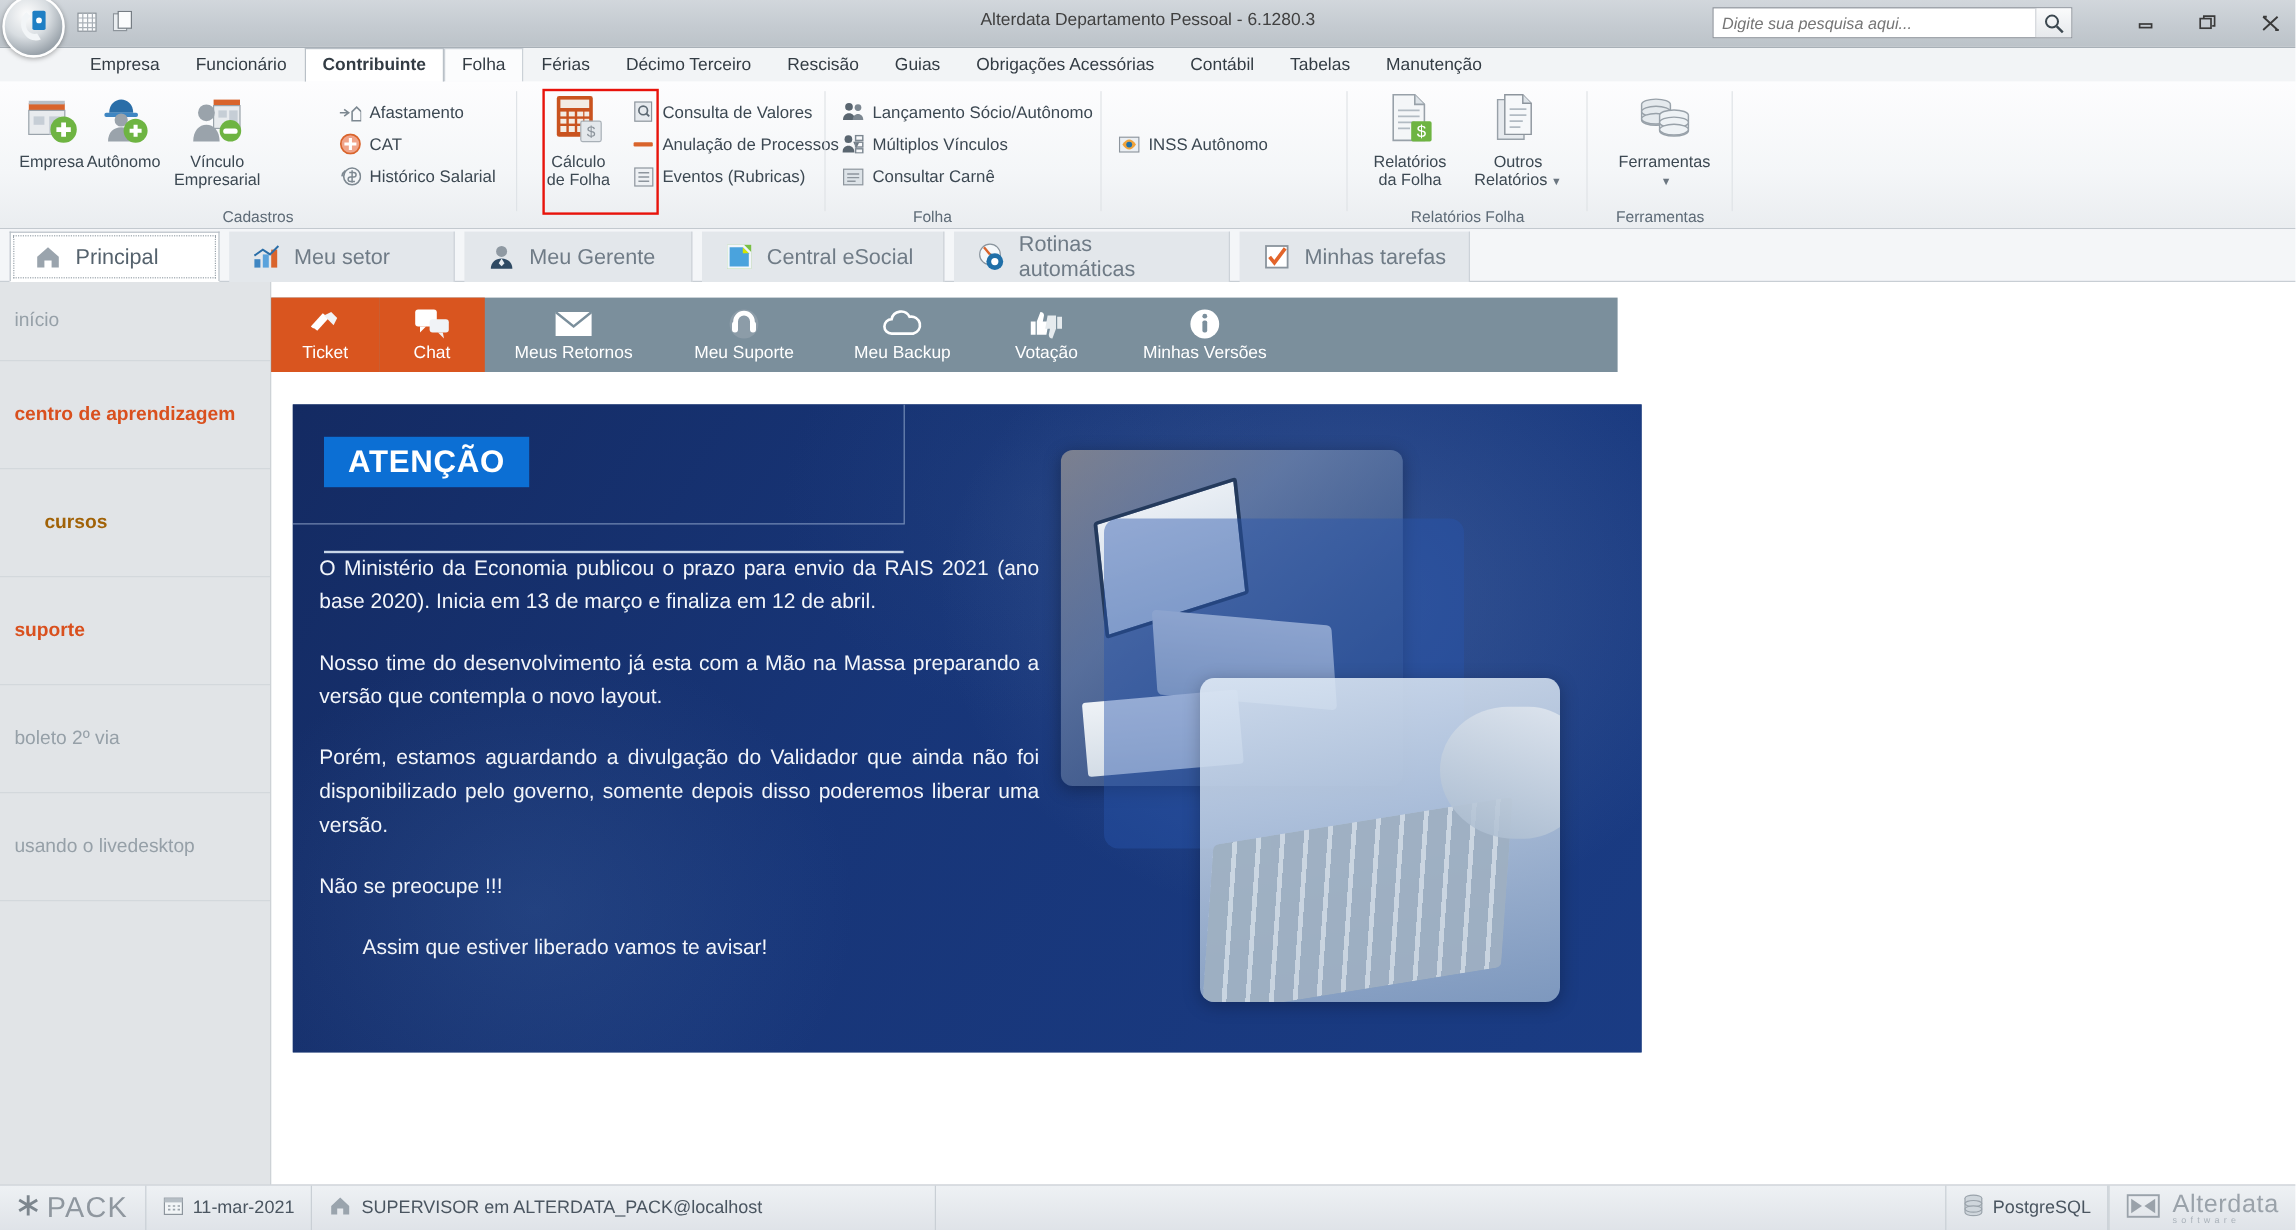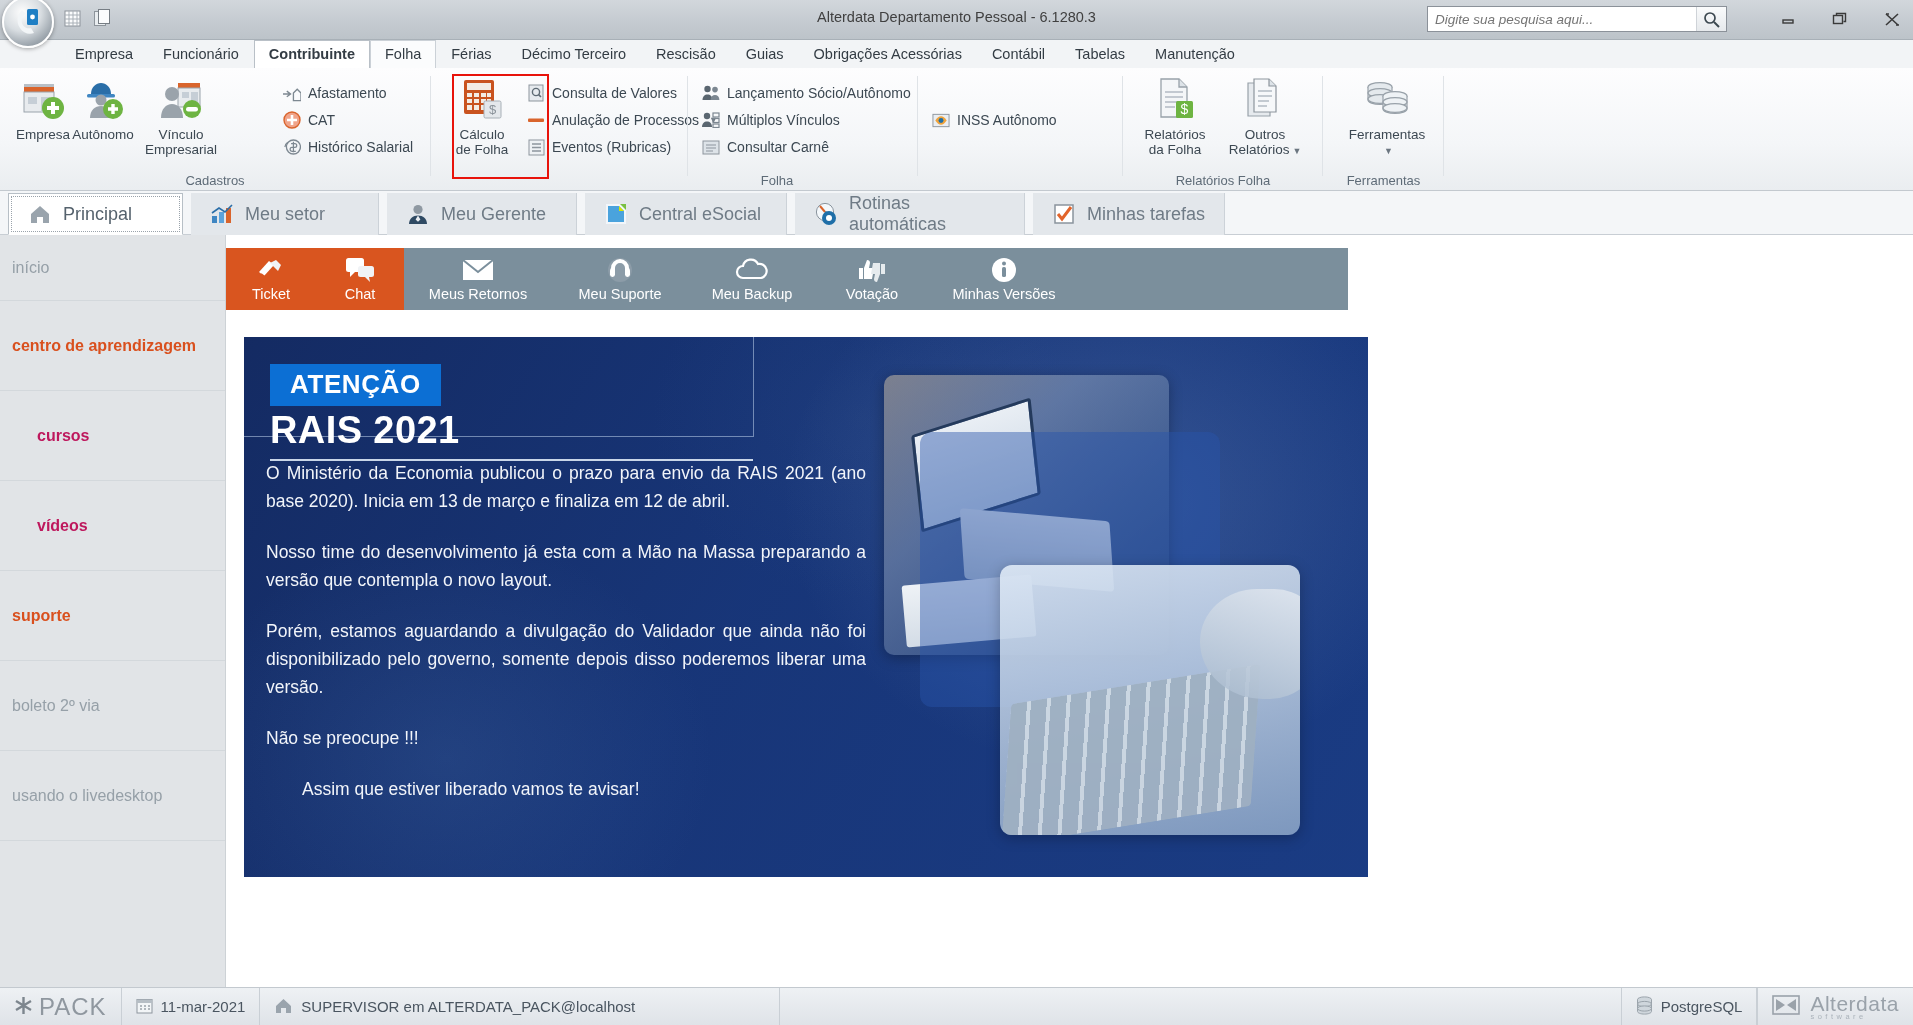--- a/index.html
+++ b/index.html
@@ -125,21 +125,21 @@
     position: absolute; top: 235px; left: 0; width: 226px; bottom: 38px;
     background: #e1e4e7; border-right: 1px solid #cdd2d6;
   }
   .side-item {
     height: 90px; display: flex; align-items: center;
     padding-left: 12px; font-size: 16px; color: #96a0a8;
     border-bottom: 1px solid #d3d8dc; cursor: default;
   }
   .side-item.first { height: 66px; }
   .side-item.accent { color: #d9501e; font-weight: bold; }
-  .side-item.bold { color: #be185d; font-weight: bold; padding-left: 37px; }
+  .side-item.bold { color: #a16207; font-weight: bold; padding-left: 37px; }
 
   
   .actionbar {
     position: absolute; top: 248px; left: 226px; width: 1122px; height: 62px;
     background: #7b8f9c; display: flex;
   }
   .act {
     height: 62px; display: flex; flex-direction: column;
     align-items: center; justify-content: center; gap: 2px;
     color: #ffffff; font-size: 14.5px; cursor: default;
@@ -674,21 +674,20 @@
       </svg>
     </span>
     <span>Minhas tarefas</span>
   </div>
 </div>
 
 <div class="sidebar">
   <div class="side-item first">início</div>
   <div class="side-item accent">centro de aprendizagem</div>
   <div class="side-item bold">cursos</div>
-  <div class="side-item bold">vídeos</div>
   <div class="side-item accent">suporte</div>
   <div class="side-item">boleto 2º via</div>
   <div class="side-item">usando o livedesktop</div>
 </div>
 
 <div class="actionbar">
 
   <div class="act hot" style="width:90px;">
     <span class="aico">
       <svg width="30" height="26" viewBox="0 0 30 26">
@@ -776,21 +775,20 @@
       <div class="book"></div>
   </div>
   <div class="ph-card ph-b"></div>
   <div class="ph-card ph-c">
     <div class="kbd2"></div>
       <div class="hand"></div>
   </div>
 
   <div class="banner-head-box"></div>
   <div class="atencao">ATENÇÃO</div>
-  <div class="rais">RAIS 2021</div>
   <div class="rais-rule"></div>
 
   <div class="body-text">
     <p>O Ministério da Economia publicou o prazo para envio da RAIS 2021 (ano base 2020). Inicia em 13 de março e  finaliza em 12 de abril.</p>
     <p>Nosso time do desenvolvimento já esta com a Mão na Massa preparando a versão que contempla o novo layout.</p>
     <p>Porém, estamos aguardando a divulgação do Validador que ainda não foi disponibilizado pelo governo, somente depois disso poderemos liberar uma versão.</p>
     <p>Não se preocupe !!!</p>
     <p>Assim que estiver liberado vamos te avisar!</p>
   </div>
 </div>

